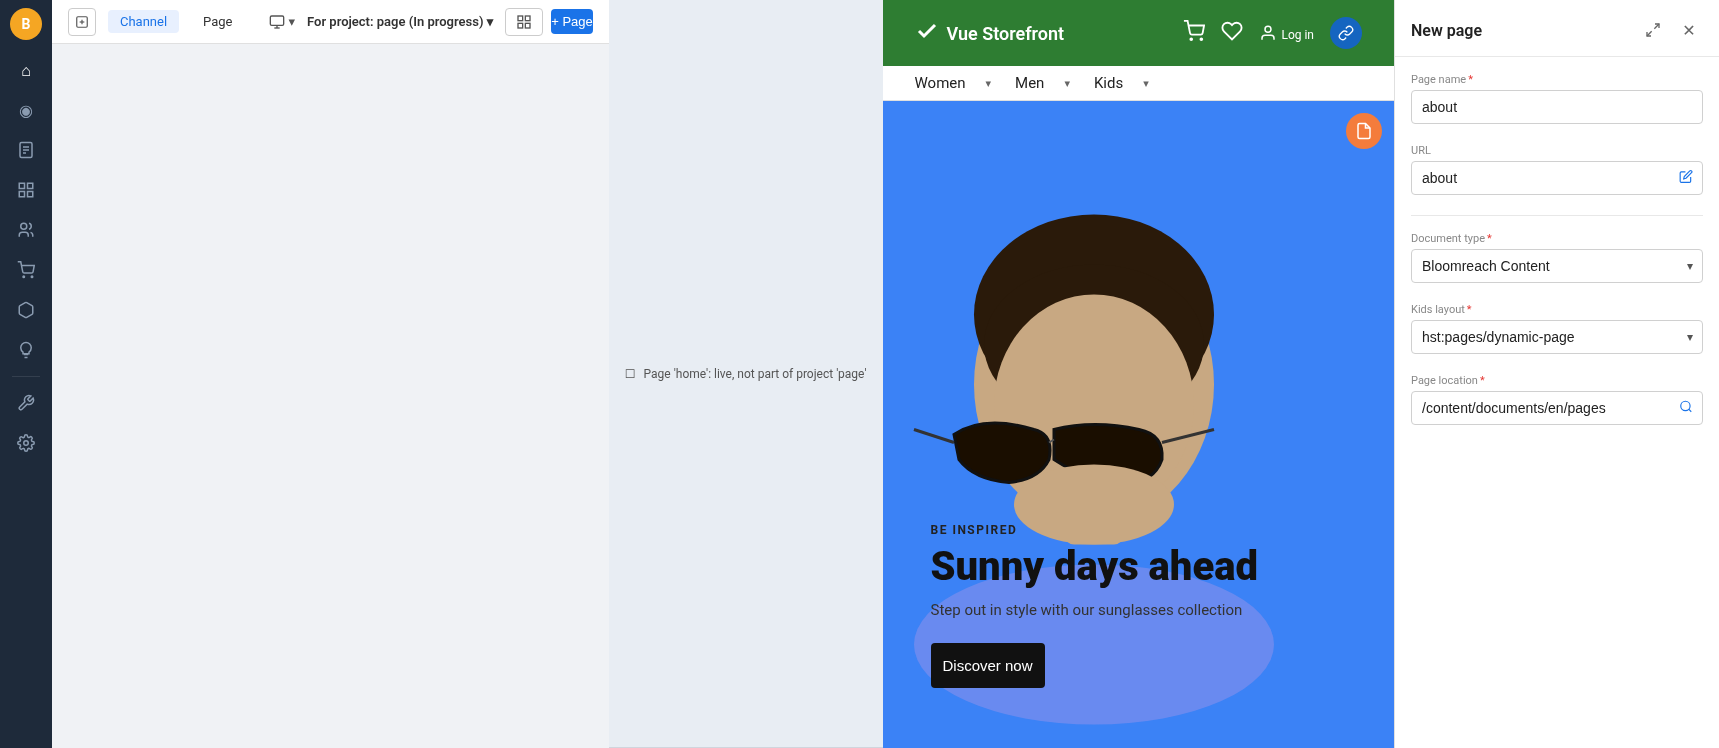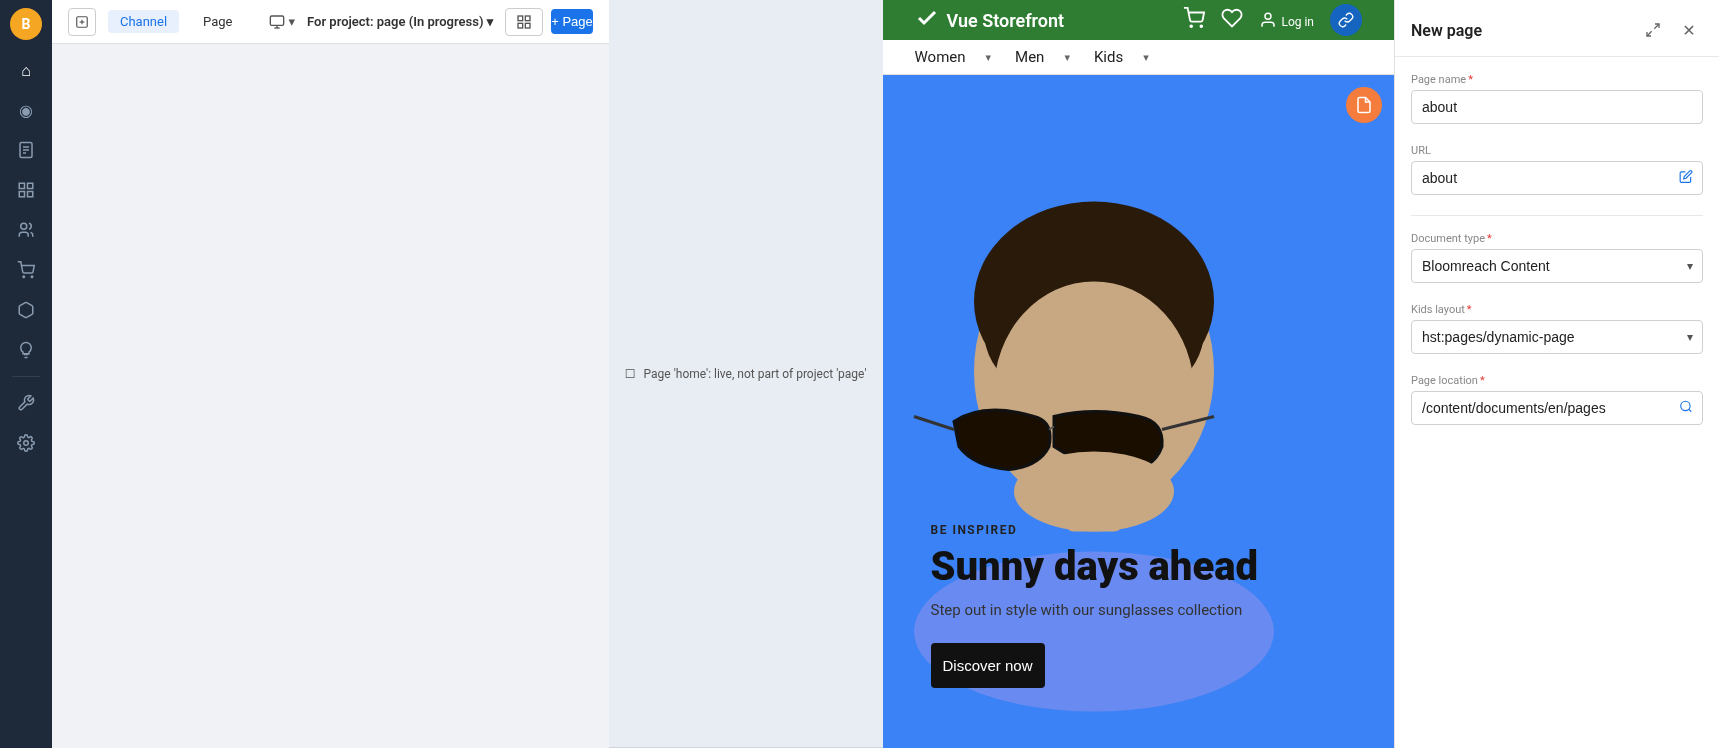--- a/index.html
+++ b/index.html
@@ -130,21 +130,21 @@
       background: #fff;
       height: 100%;
       display: flex;
       flex-direction: column;
       overflow: hidden;
     }
 
     
     .store-header {
       background: #2e7d32;
-      padding: 4px 32px;
+      padding: 17px 32px;
       display: flex;
       align-items: center;
       justify-content: space-between;
       flex-shrink: 0;
     }
     .store-logo {
       display: flex; align-items: center; gap: 8px;
       color: #fff; font-size: 18px; font-weight: 600;
     }
     .store-nav-icons {

